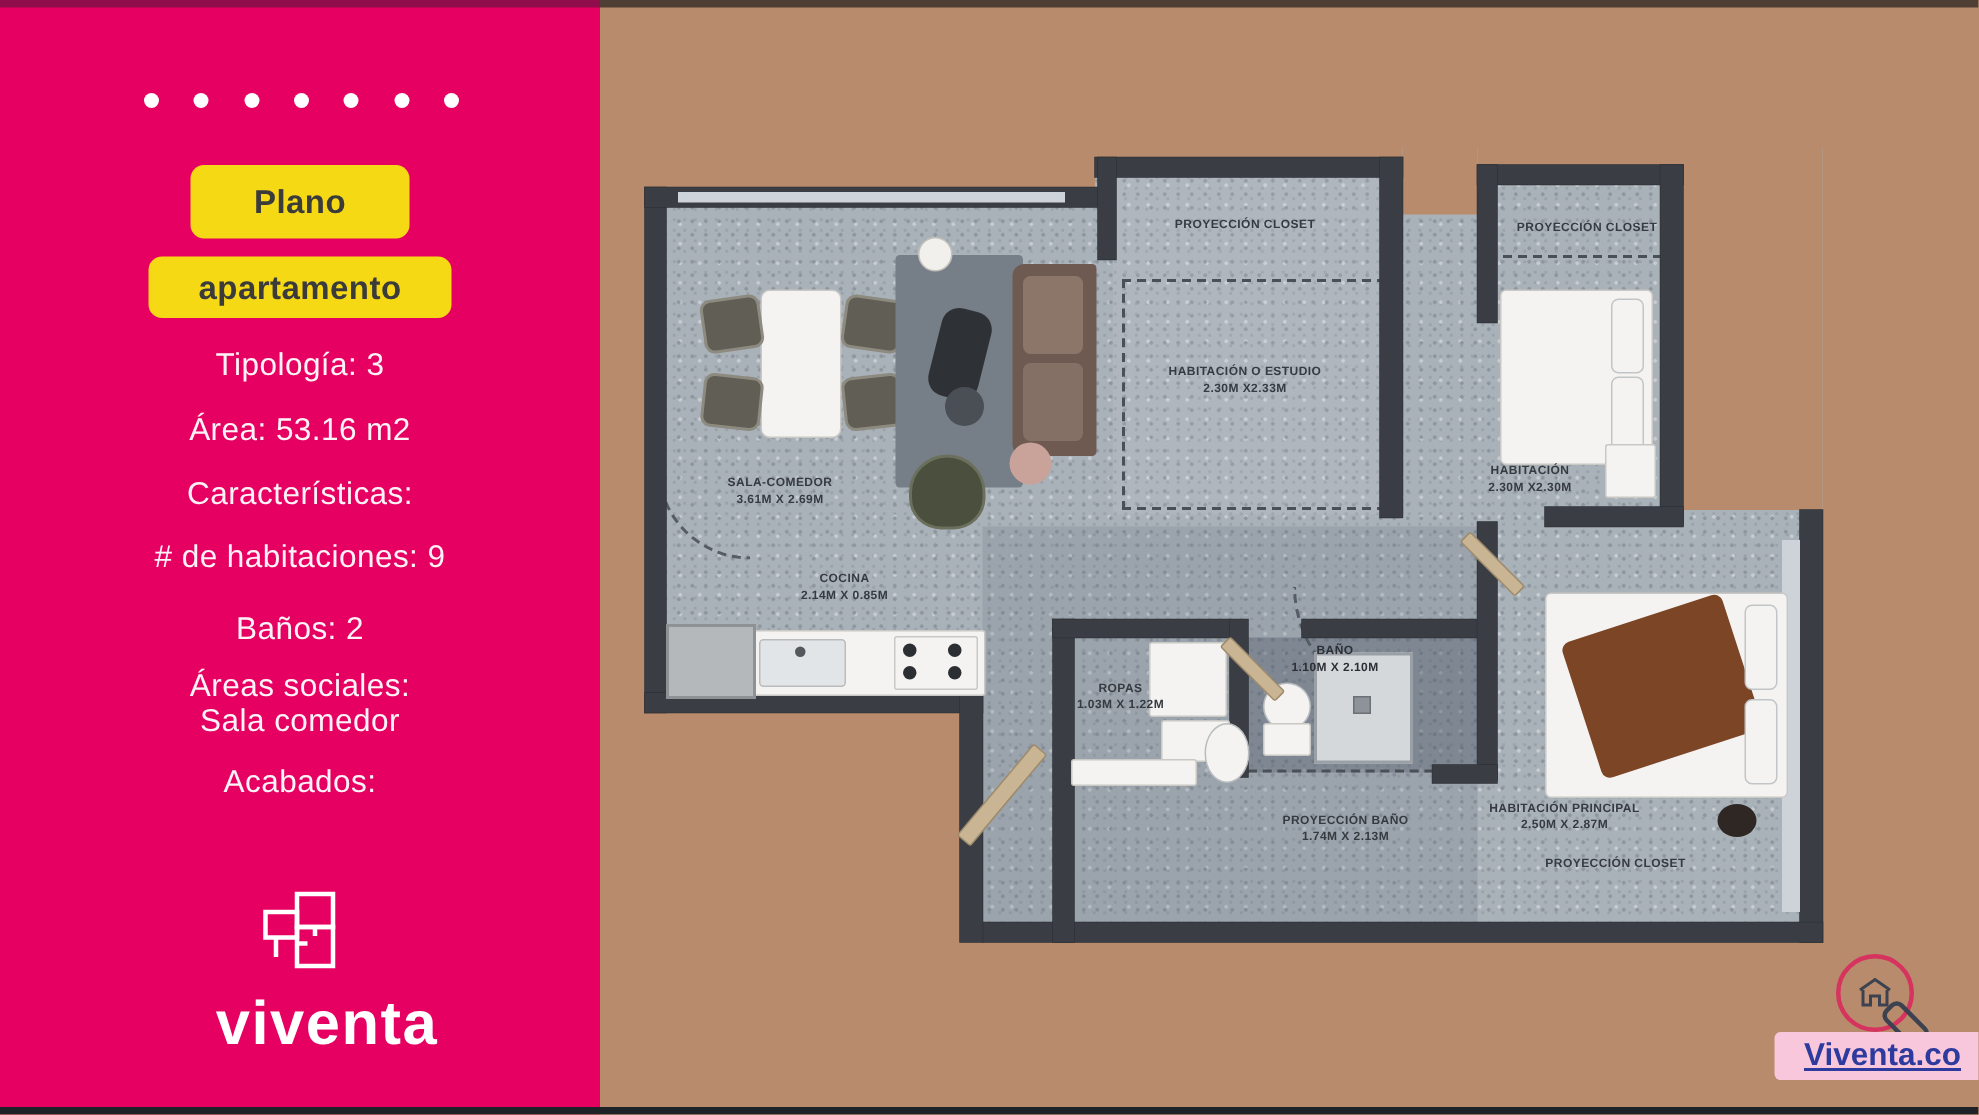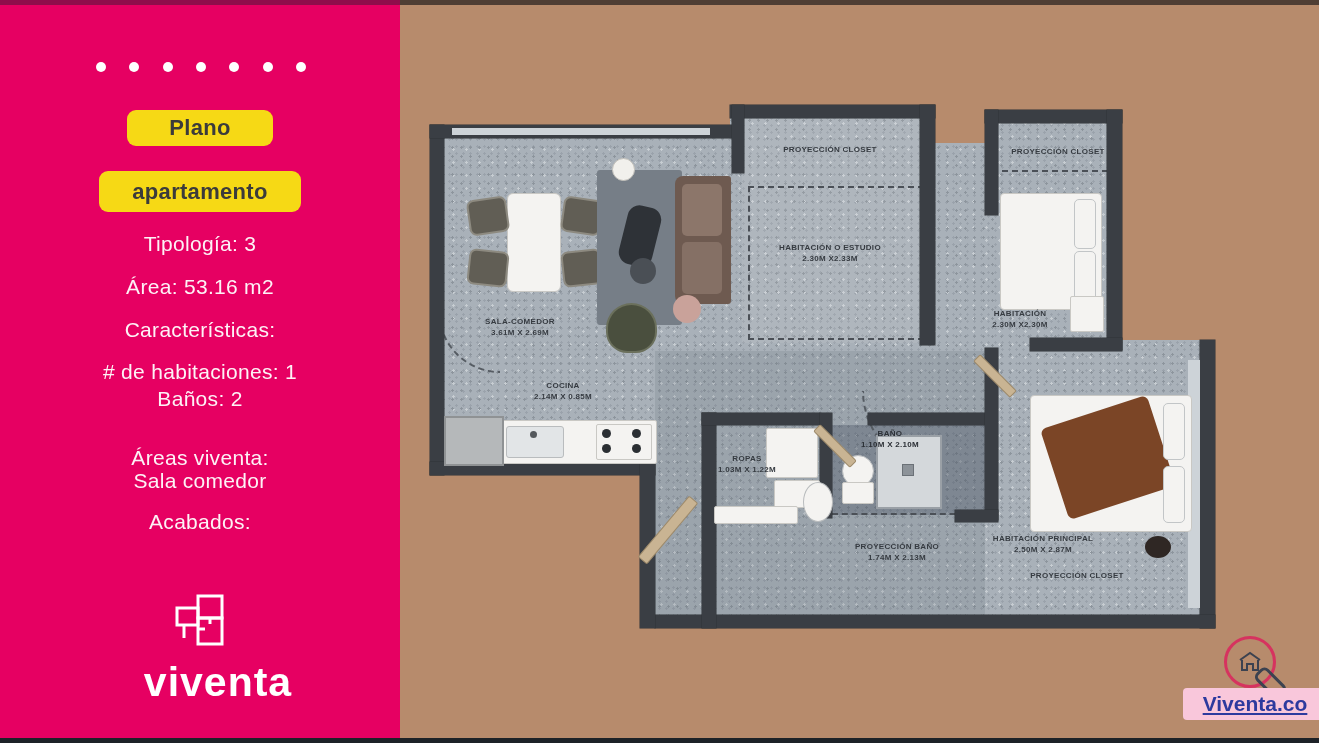--- a/index.html
+++ b/index.html
@@ -15,21 +15,21 @@
 
   
   .sidebar{position:absolute;left:0;top:0;width:400px;height:743px;background:#E60062;z-index:5;}
   .dots{position:absolute;left:96px;top:62px;width:210px;display:flex;justify-content:space-between;}
   .dot{width:10px;height:10px;border-radius:50%;background:#fff;}
   .pill{
     position:absolute;background:#F6D915;border-radius:9px;color:#3B3B3B;
     font-size:22px;font-weight:600;display:flex;align-items:center;justify-content:center;
     letter-spacing:.3px;
   }
-  .pill-plano{left:127px;top:110px;width:146px;height:36px;}
+  .pill-plano{left:127px;top:110px;width:146px;height:49px;}
   .pill-apto{left:99px;top:171px;width:202px;height:41px;}
   .spec{
     position:absolute;left:0;width:400px;text-align:center;color:#FDF2F6;
     font-size:21px;letter-spacing:.3px;
   }
   .logo{position:absolute;left:0;top:592px;width:400px;text-align:center;}
   .logo svg{display:block;margin:0 auto;}
   .wordmark{
     margin-top:8px;color:#ffffff;font-size:41px;font-weight:700;letter-spacing:1px;
     line-height:1;
@@ -95,23 +95,23 @@
     <span class="dot"></span>
     <span class="dot"></span>
   </div>
 
   <div class="pill pill-plano">Plano</div>
   <div class="pill pill-apto">apartamento</div>
 
   <div class="spec" style="top:232px">Tipología: 3</div>
   <div class="spec" style="top:275px">Área: 53.16  m2</div>
   <div class="spec" style="top:318px">Características:</div>
-  <div class="spec" style="top:360px">#  de habitaciones: 1</div>
-  <div class="spec" style="top:387px">Baños: 2</div>
-  <div class="spec" style="top:446px">Áreas viventa:</div>
+  <div class="spec" style="top:360px">#  de habitaciones: 9</div>
+  <div class="spec" style="top:408px">Baños: 2</div>
+  <div class="spec" style="top:446px">Áreas sociales:</div>
   <div class="spec" style="top:469px">Sala comedor</div>
   <div class="spec" style="top:510px">Acabados:</div>
 
   <div class="logo">
     <svg width="62" height="62" viewBox="0 0 62 62">
       <g fill="none" stroke="#ffffff" stroke-width="3">
         <rect x="29" y="4" width="24" height="22"></rect>
         <rect x="8" y="16" width="21" height="17"></rect>
         <rect x="29" y="26" width="24" height="26"></rect>
         <line x1="15" y1="33" x2="15" y2="46"></line>

